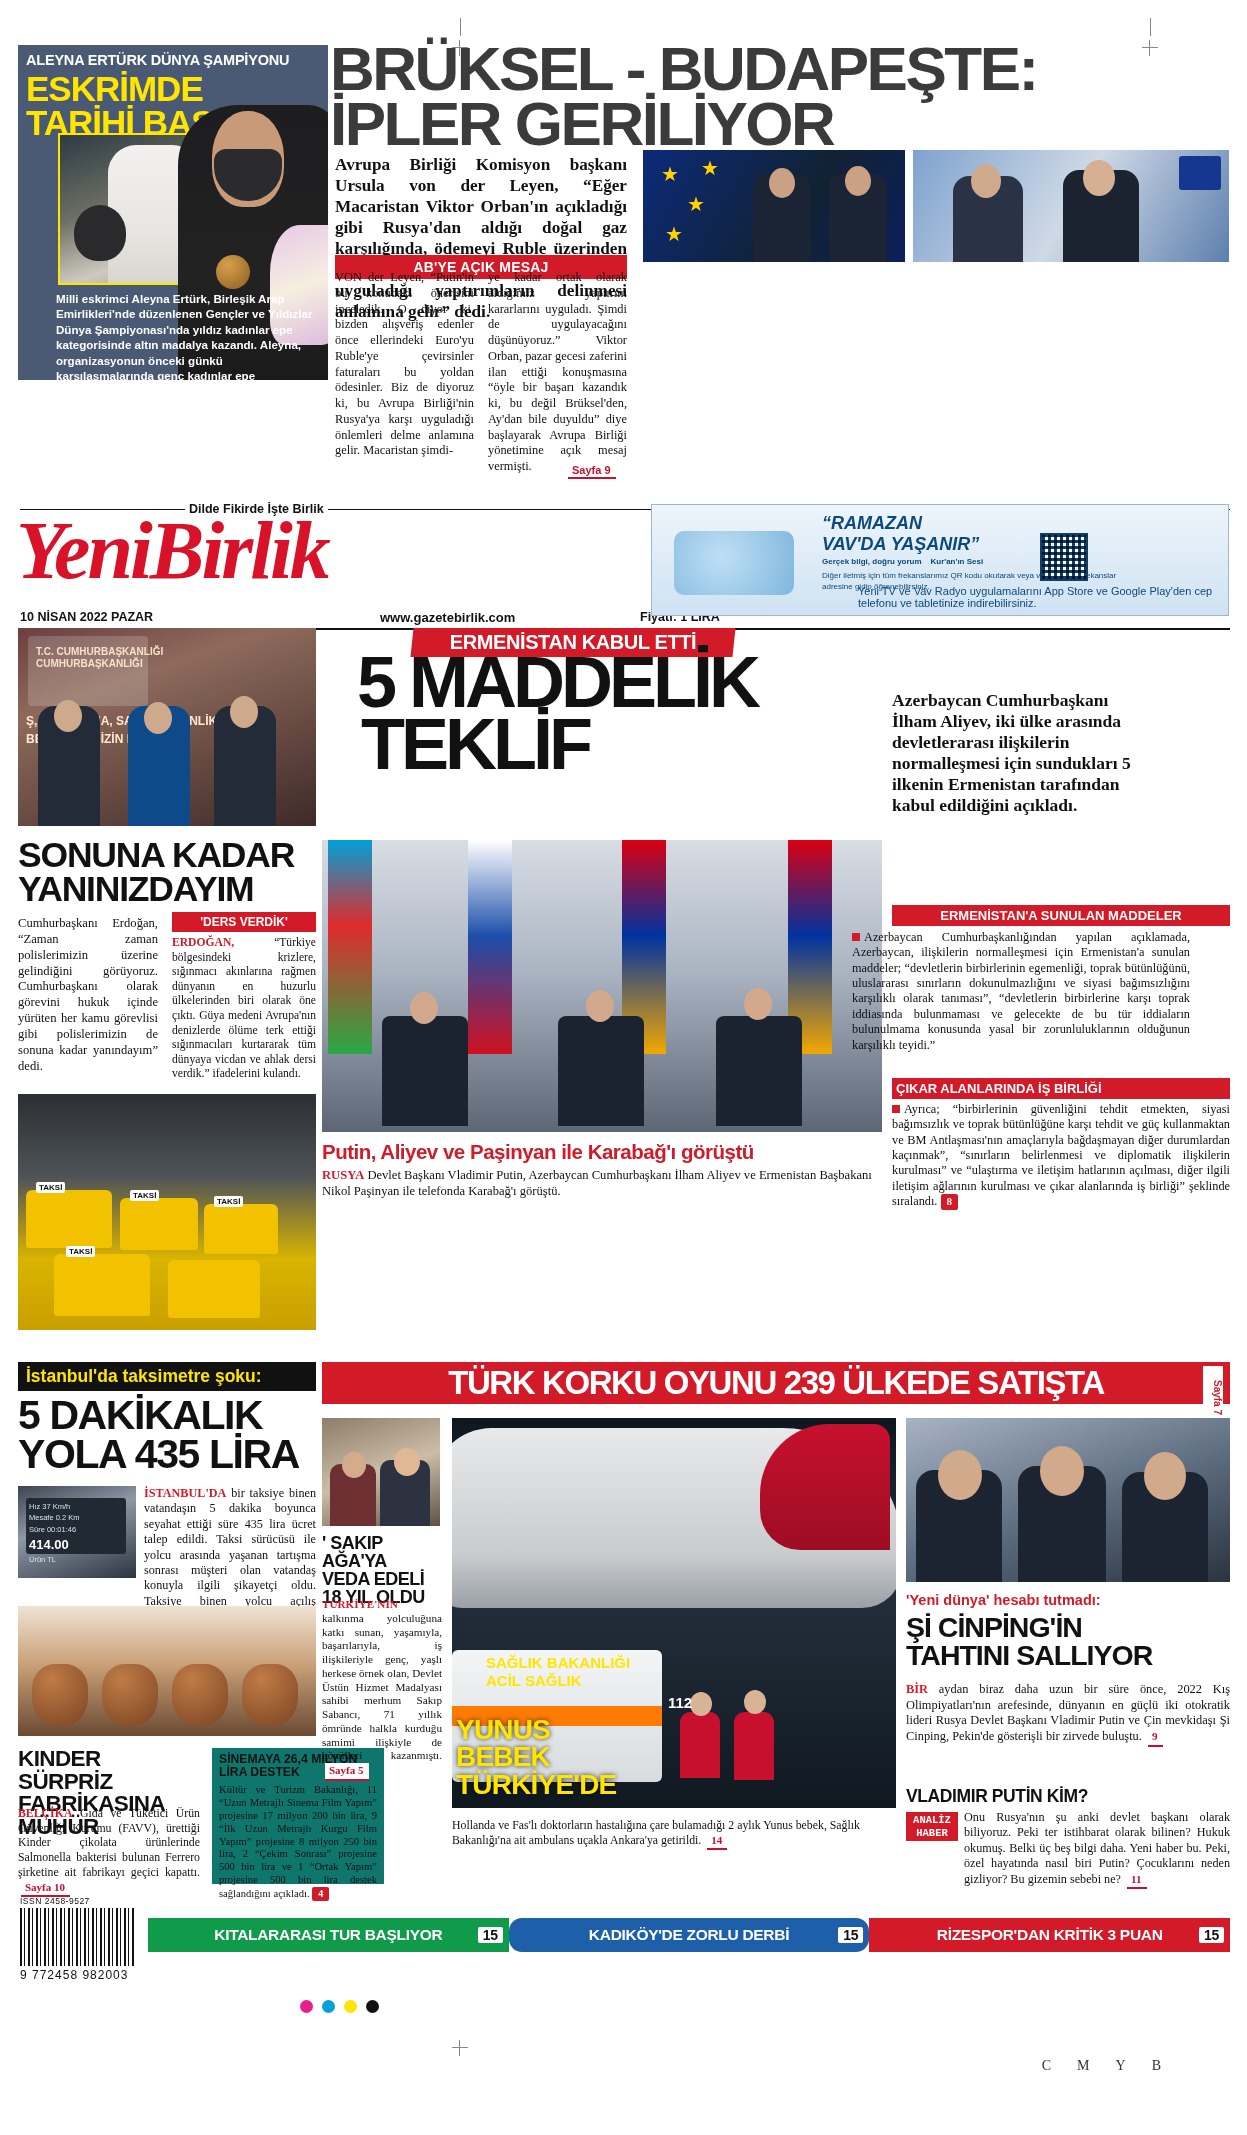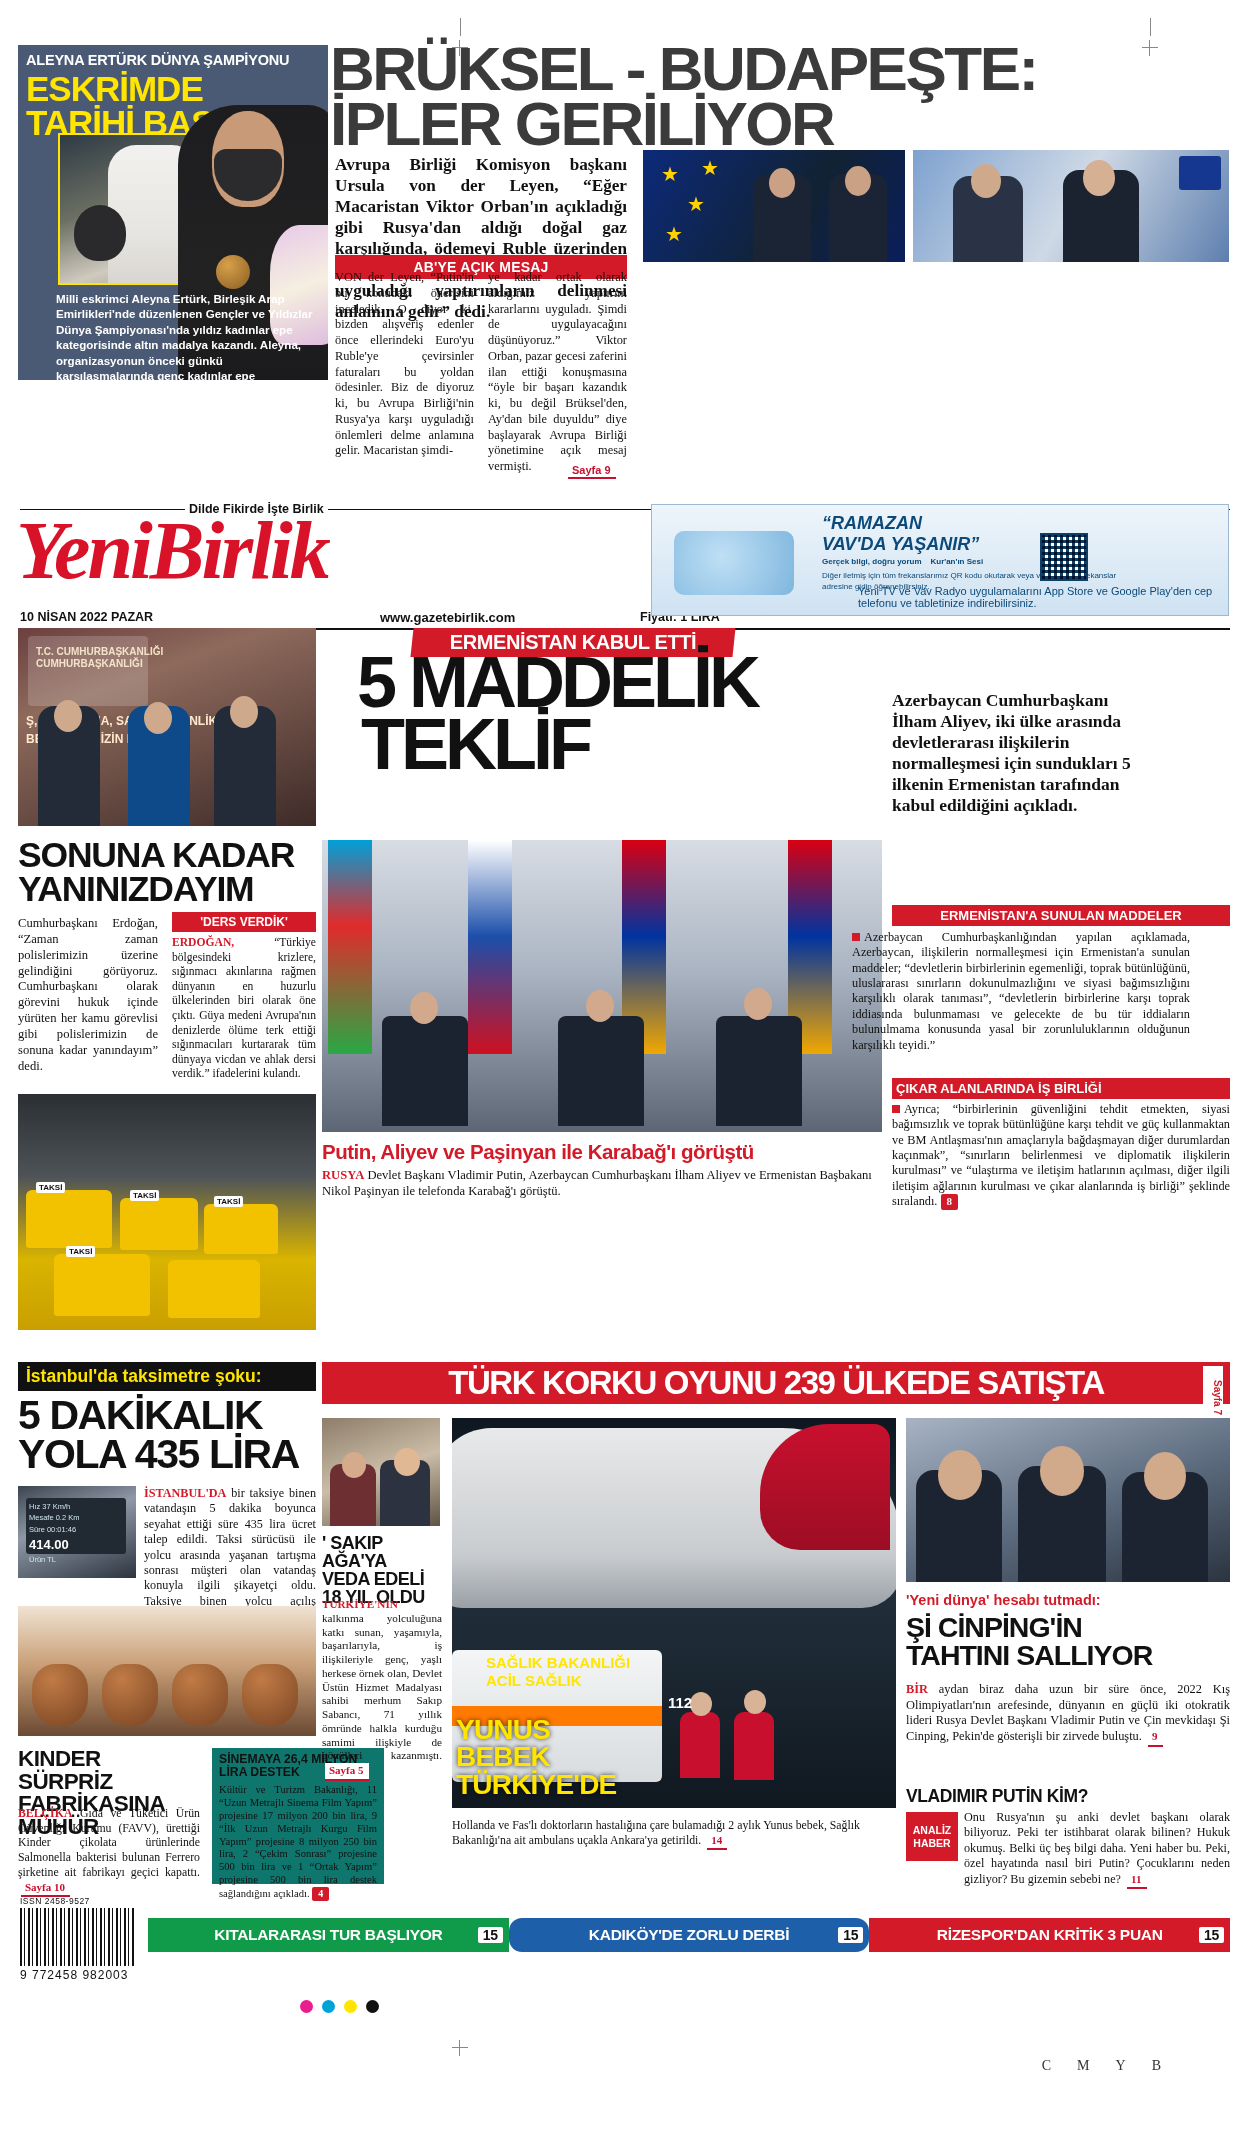--- a/index.html
+++ b/index.html
@@ -469,21 +469,21 @@
     text-align:justify; color:#111;
   }
   .xi-body .lead { font-weight:800; color:#d31a28; }
   .putin-title {
     position:absolute; left: 906px; top: 1786px; width: 324px;
     font-weight:800; font-size: 17.5px; color:#111; letter-spacing:-0.4px;
   }
   .analiz-tag {
     position:absolute; left: 906px; top: 1812px; width: 52px;
     background:#d31a28; color:#fff; font-weight:800; font-size:10.5px;
-    text-align:center; line-height:1.2; padding:12px 2px;
+    text-align:center; line-height:1.2; padding:2px 2px;font-family:Liberation Mono, monospace;
   }
   .putin-body {
     position:absolute; left: 964px; top: 1810px; width: 266px;
     font-family:"Liberation Serif", serif; font-size:12.2px; line-height:1.26;
     text-align:justify; color:#111;
   }
 
   
   .sport-bar {
     position:absolute; left: 148px; top: 1918px; width: 1082px; height: 34px;

